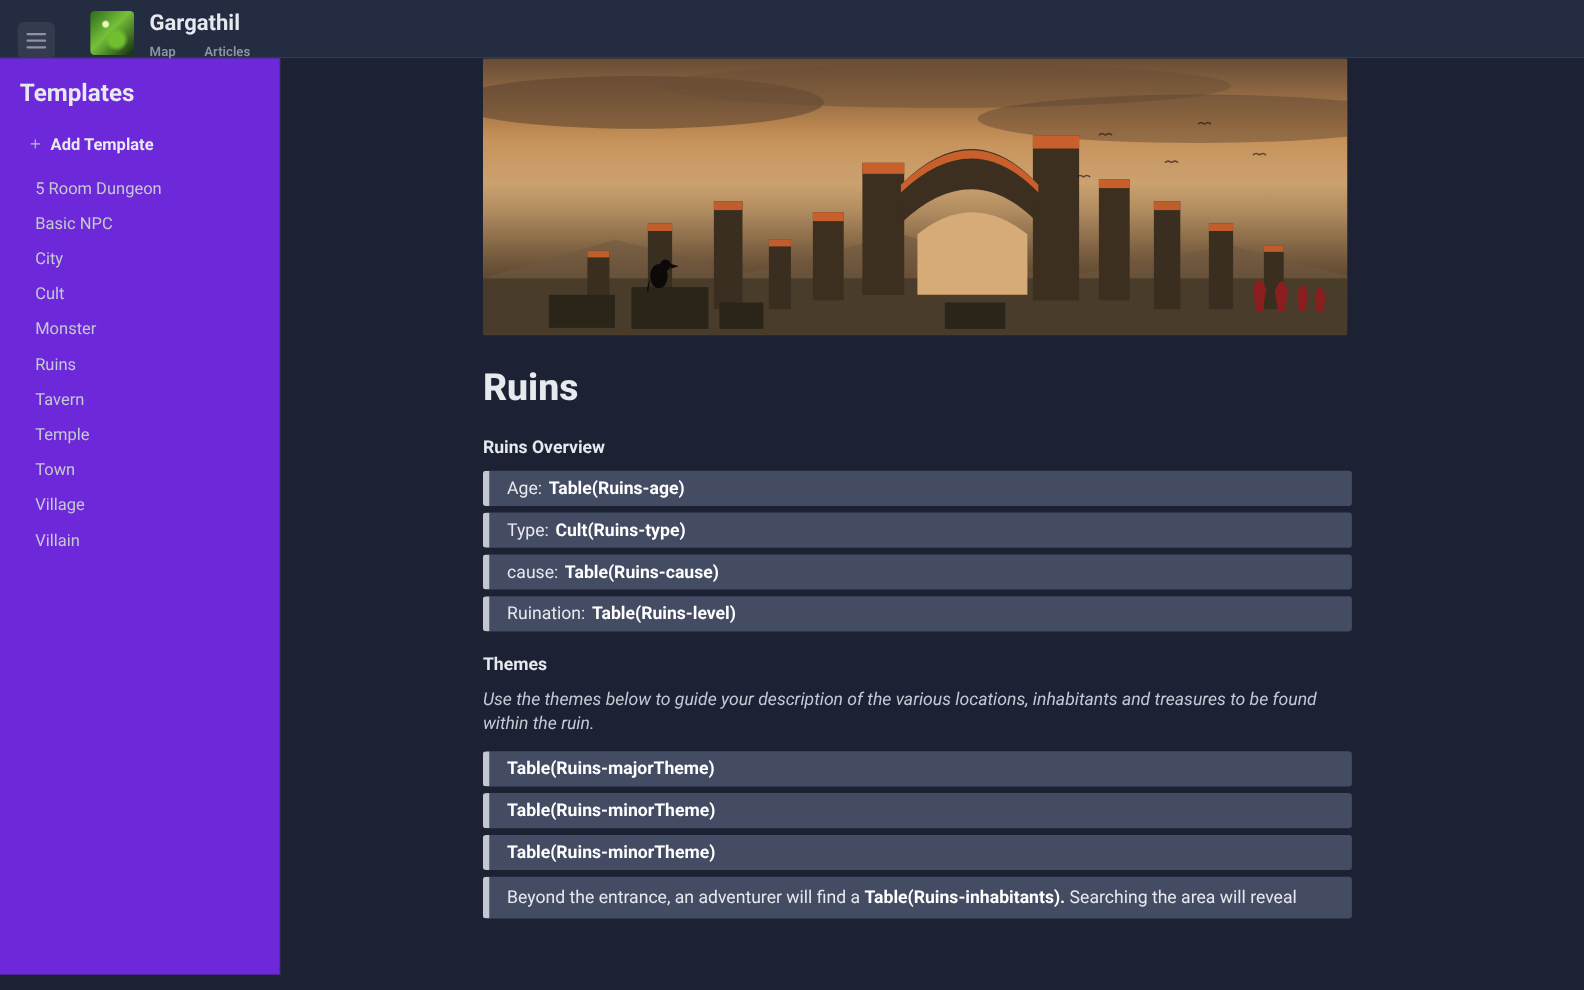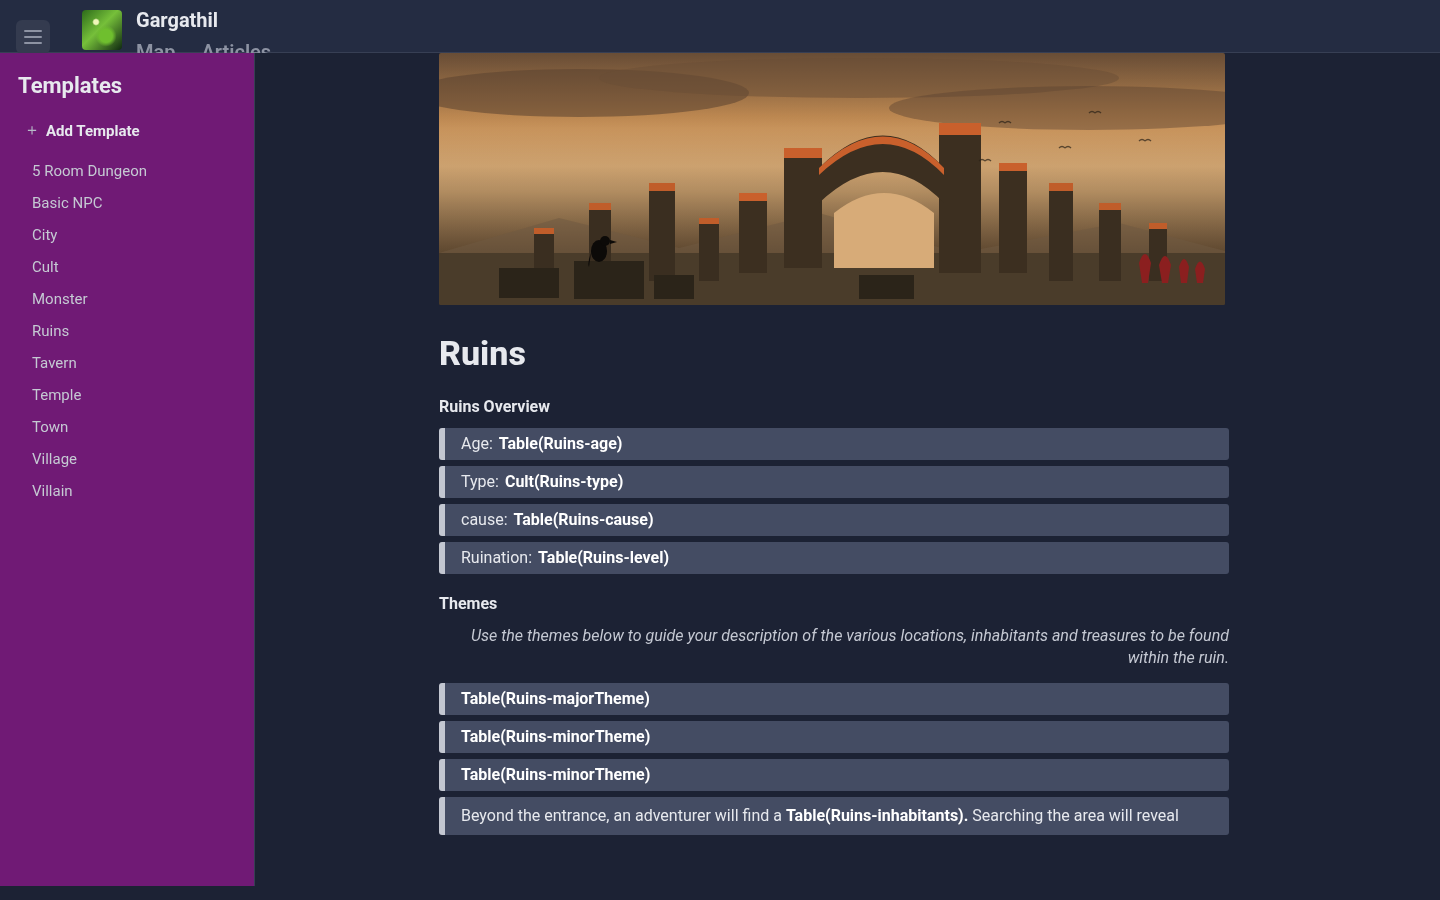--- a/index.html
+++ b/index.html
@@ -37,27 +37,27 @@
   .world-avatar {
     width: 40px; height: 40px; border-radius: 4px; margin-right: 14px; margin-top: 2px;
     background:
       radial-gradient(circle at 35% 30%, rgba(255,255,200,.9) 0 6%, transparent 10%),
       radial-gradient(circle at 60% 65%, #6fbf2e 0 18%, transparent 30%),
       linear-gradient(135deg, #2c6a1a 0%, #76c03a 45%, #0f2910 100%);
   }
   .world-meta { display:flex; flex-direction:column; }
   .world-title { font-size: 20px; font-weight: 700; color:#e7e9ee; line-height:24px; }
   .subnav { display:flex; gap: 26px; margin-top: 8px; }
-  .subnav-link { font-size: 20px; font-weight: 600; color:#8d93a3; cursor:pointer; }
+  .subnav-link { font-size: 12px; font-weight: 600; color:#8d93a3; cursor:pointer; }
 
   
   .page-body { display:flex; height: calc(900px - 67px); }
   .sidebar {
     width: 255px; flex: 0 0 255px;
-    background: #701a75;
+    background: #6d28d9;
     border-right: 1px solid #373f54;
     padding: 20px 18px;
   }
   .sidebar h2 { font-size: 22px; font-weight: 700; margin-bottom: 16px; }
   .add-template {
     display:flex; align-items:center; gap:6px;
     font-size: 15px; font-weight: 700; color:#e7e9ee;
     padding: 6px 6px 14px 6px; cursor:pointer;
   }
   .add-template .plus { font-size: 16px; color:#b7bcc9; font-weight: 400; }
@@ -113,21 +113,21 @@
     border-radius: 3px;
     min-height: 30px;
     padding: 5px 16px;
     margin-bottom: 6px;
     font-size: 16px;
     line-height: 22px;
   }
   .prop-label { color:#e7e9ee; margin-right: 6px; }
   .prop-value { font-weight: 700; color:#fff; }
 
-  .themes-note { font-style: italic; color:#c5c9d3; font-size: 16px; margin: 6px 0 14px 0; line-height:22px;text-align:right; }
+  .themes-note { font-style: italic; color:#c5c9d3; font-size: 16px; margin: 6px 0 14px 0; line-height:22px; }
 
   .entrance-row {
     background:#444c63;
     border-left: 6px solid #c3c7d1;
     border-radius: 3px;
     padding: 8px 16px;
     font-size: 16px; line-height: 22px;
     color:#e7e9ee;
   }
   .entrance-row b { font-weight:700; color:#fff; }

